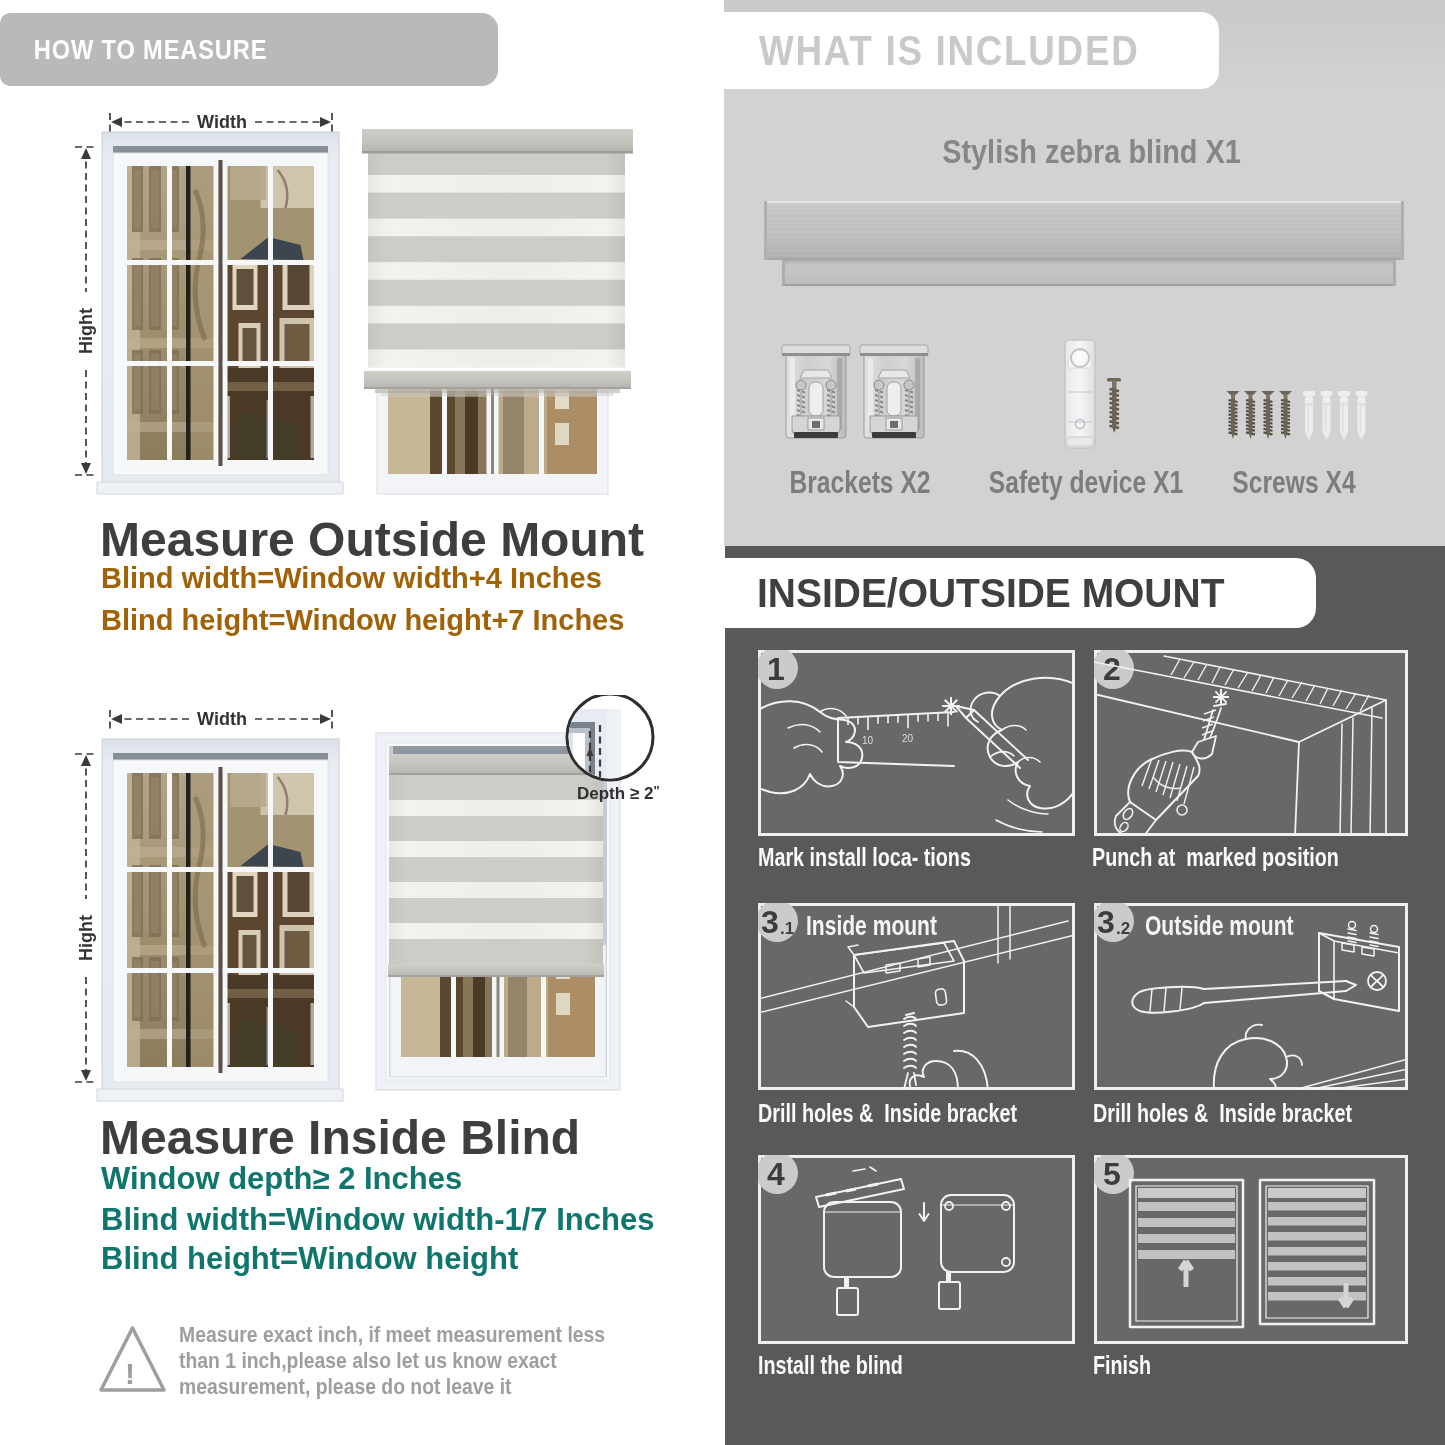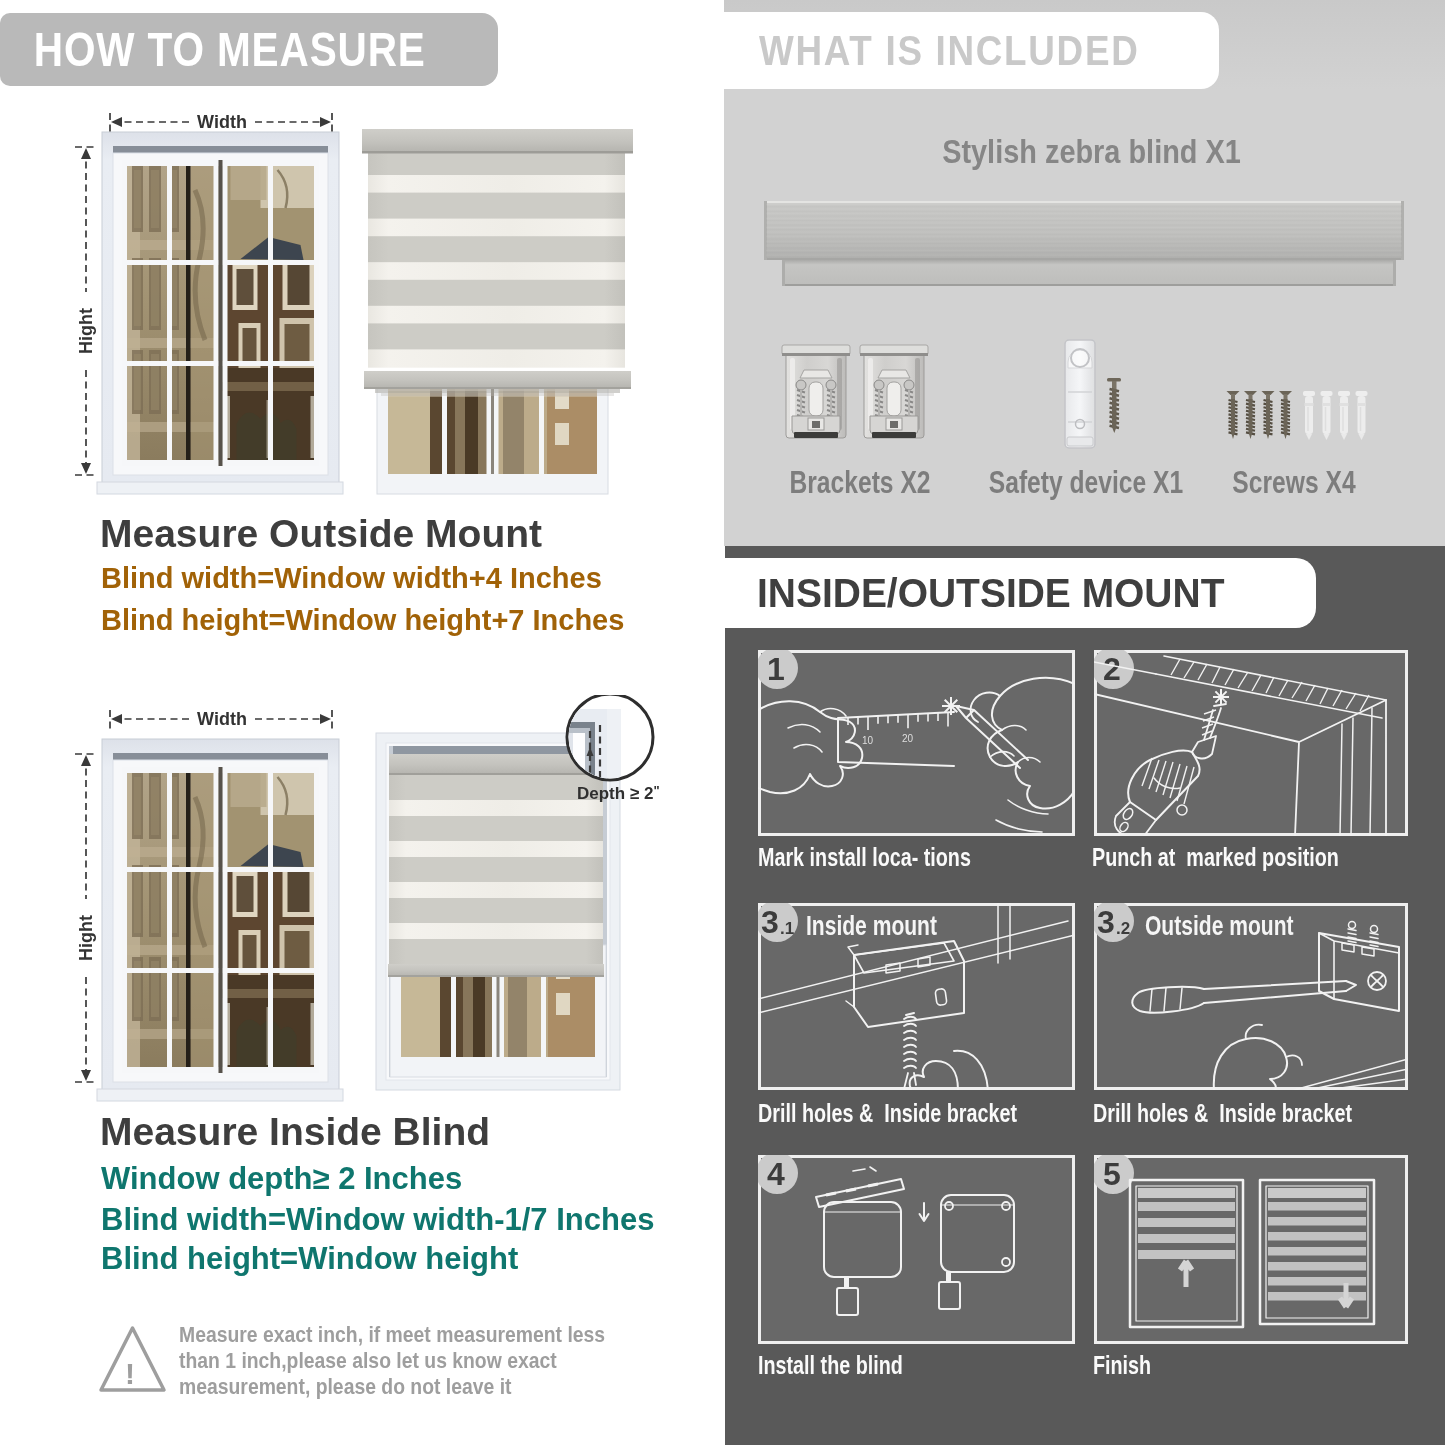--- a/index.html
+++ b/index.html
@@ -1,21 +1,21 @@
 <!DOCTYPE html>
 <html><head>
 <meta charset="utf-8">
 <style>
 html,body{margin:0;padding:0}
 body{width:1445px;height:1445px;position:relative;background:#fff;font-family:"Liberation Sans",sans-serif;overflow:hidden}
 .abs{position:absolute}
 .b{font-weight:bold}
-#banner{left:0;top:13px;width:498px;height:73px;background:#b9b9b9;border-radius:10px 16px 16px 10px;color:#fff;font-weight:bold;font-size:48px;line-height:73px}
+#banner{left:0;top:13px;width:498px;height:73px;background:#b9b9b9;border-radius:10px 16px 16px 10px;color:#fff;font-weight:bold;font-size:28px;line-height:73px}
 #banner span{display:inline-block;padding-left:40px;letter-spacing:1px;transform:scaleX(0.845);transform-origin:left center;white-space:nowrap}
-.h1{color:#3e3e3e;font-weight:bold;font-size:39px}
+.h1{color:#3e3e3e;font-weight:bold;font-size:48px}
 .l1{color:#a16207;font-weight:bold;font-size:29px}
 .l2{color:#0f766e;font-weight:bold;font-size:31px}
 .warntext{color:#9e9e9e;font-weight:bold;font-size:22px;line-height:26px;transform:scaleX(0.88);transform-origin:left top;white-space:nowrap}
 #rtop{left:724px;top:0;width:721px;height:546px;background:linear-gradient(#c9c9c9,#d2d2d2 90px,#d2d2d2)}
 #whiteband{left:724px;top:12px;width:495px;height:77px;background:#fff;border-radius:0 18px 18px 0}
 #whatinc{left:759px;top:12px;height:77px;line-height:77px;color:#c9c9c9;font-weight:bold;font-size:43px;letter-spacing:2px;transform:scaleX(0.856);transform-origin:left center;white-space:nowrap}
 #stylish{left:731px;top:132px;width:721px;text-align:center;color:#868686;font-weight:bold;font-size:34px;transform:scaleX(0.85)}
 .itemlabel{color:#7d7d7d;font-weight:bold;font-size:32px;text-align:center;white-space:nowrap;transform:scaleX(0.77)}
 #dark{left:725px;top:546px;width:720px;height:899px;background:#595959}
 #dhead{left:725px;top:558px;width:591px;height:70px;background:#fff;border-radius:0 20px 20px 0}

